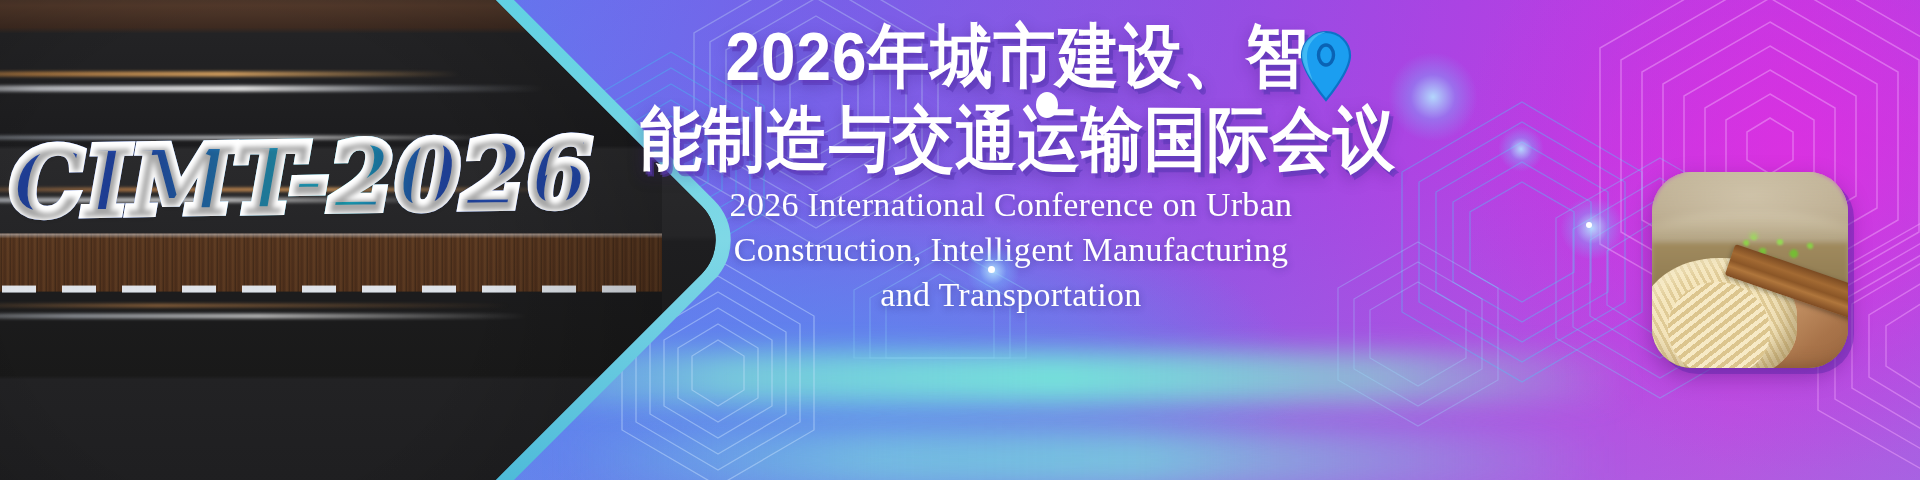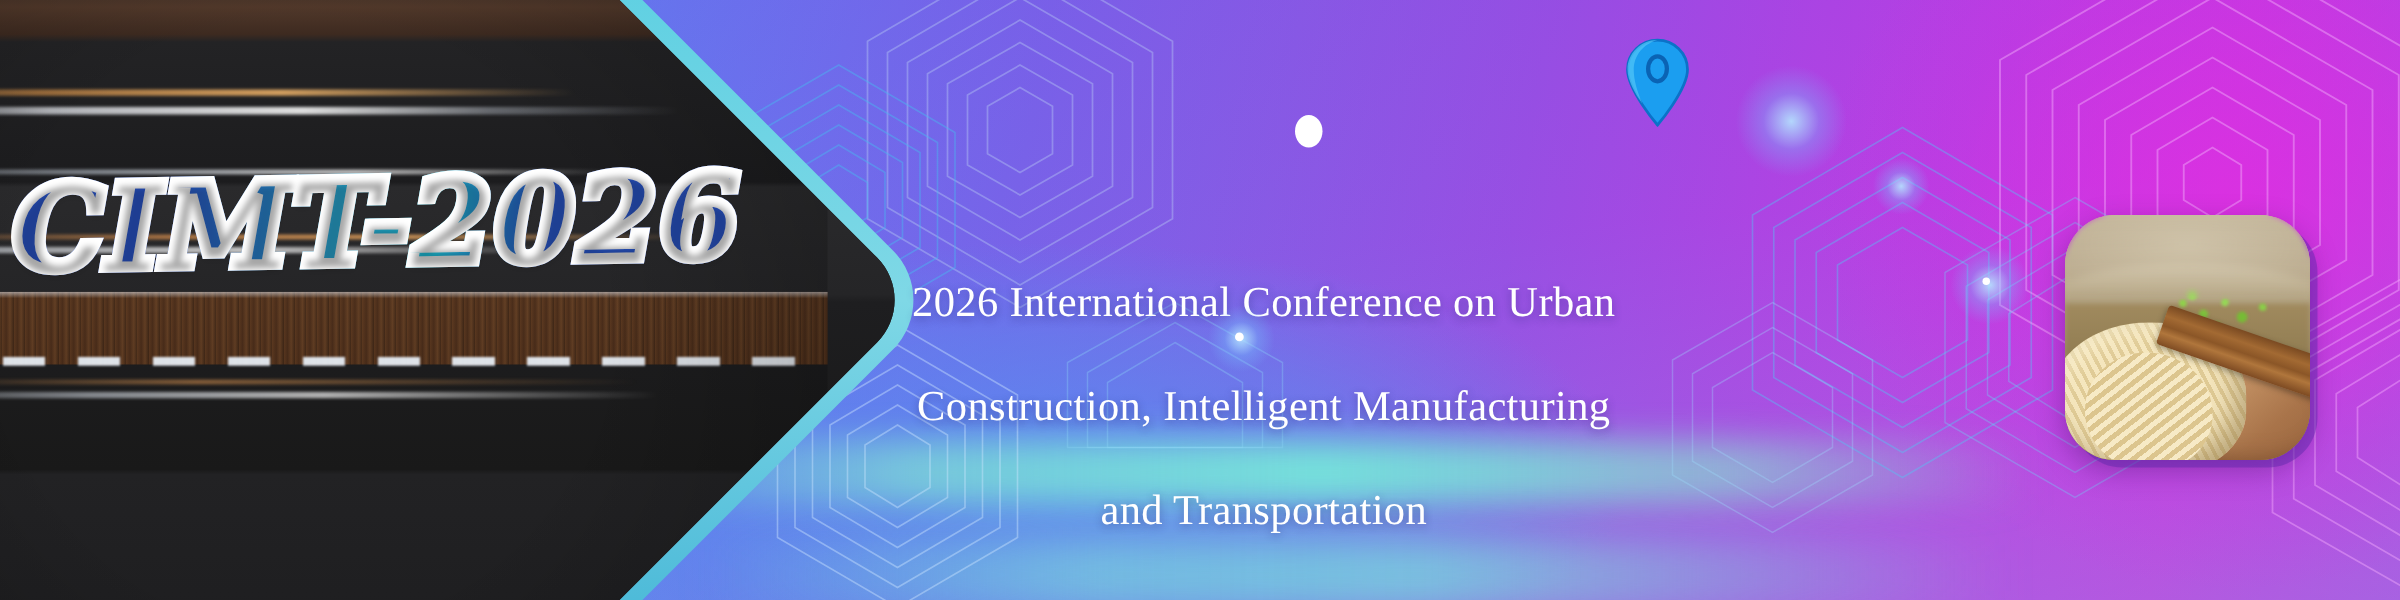--- a/index.html
+++ b/index.html
@@ -184,21 +184,21 @@
   .en-block {
     position:absolute; left:646px; top:182px; width:730px;
     text-align:center;
     font-family:"Liberation Serif", serif;
     font-size:34px;
     line-height:1.33;
     color:#ffffff;
     text-shadow:0 2px 7px rgba(40,40,120,.45);
     letter-spacing:.3px;
   }
-  .en-line { white-space:nowrap;margin-top:38px; }
+  .en-line { white-space:nowrap; }
 
   
   .pin {
     position:absolute; left:1298px; top:30px;
     width:56px; height:72px;
   }
 
   
   .food {
     position:absolute; left:1652px; top:172px;
@@ -421,20 +421,24 @@
 
         <div class="road-vignette"></div>
       </div>
     </div>
   </div>
 
   <div class="cimt-logo">
     <span class="txt">CIMT-2026</span>
   </div>
 
+  <div class="headings">
+    <div class="cn-line cn-line-1">2026年城市建设、智</div>
+    <div class="cn-line cn-line-2">能制造与交通运输国际会议</div>
+  </div>
 
   <div class="pin">
     <svg width="56" height="72" viewBox="0 0 56 72">
       <path d="M28 2 C14.8 2 4 12.6 4 25.6 C4 42 28 70 28 70 C28 70 52 42 52 25.6 C52 12.6 41.2 2 28 2 Z" fill="#1b9ef0" stroke="#0c72c8" stroke-width="2.2"></path>
       <path d="M28 2 C14.8 2 4 12.6 4 25.6 C4 34 10 45 16 53 C12 44 9 34 9 26 C9 14 17 5 28 2 Z" fill="#4fc3f7" opacity=".75"></path>
       <ellipse cx="28" cy="25" rx="7.5" ry="10" fill="none" stroke="#0a63b4" stroke-width="3.4"></ellipse>
     </svg>
   </div>
 
   <div class="en-block">

